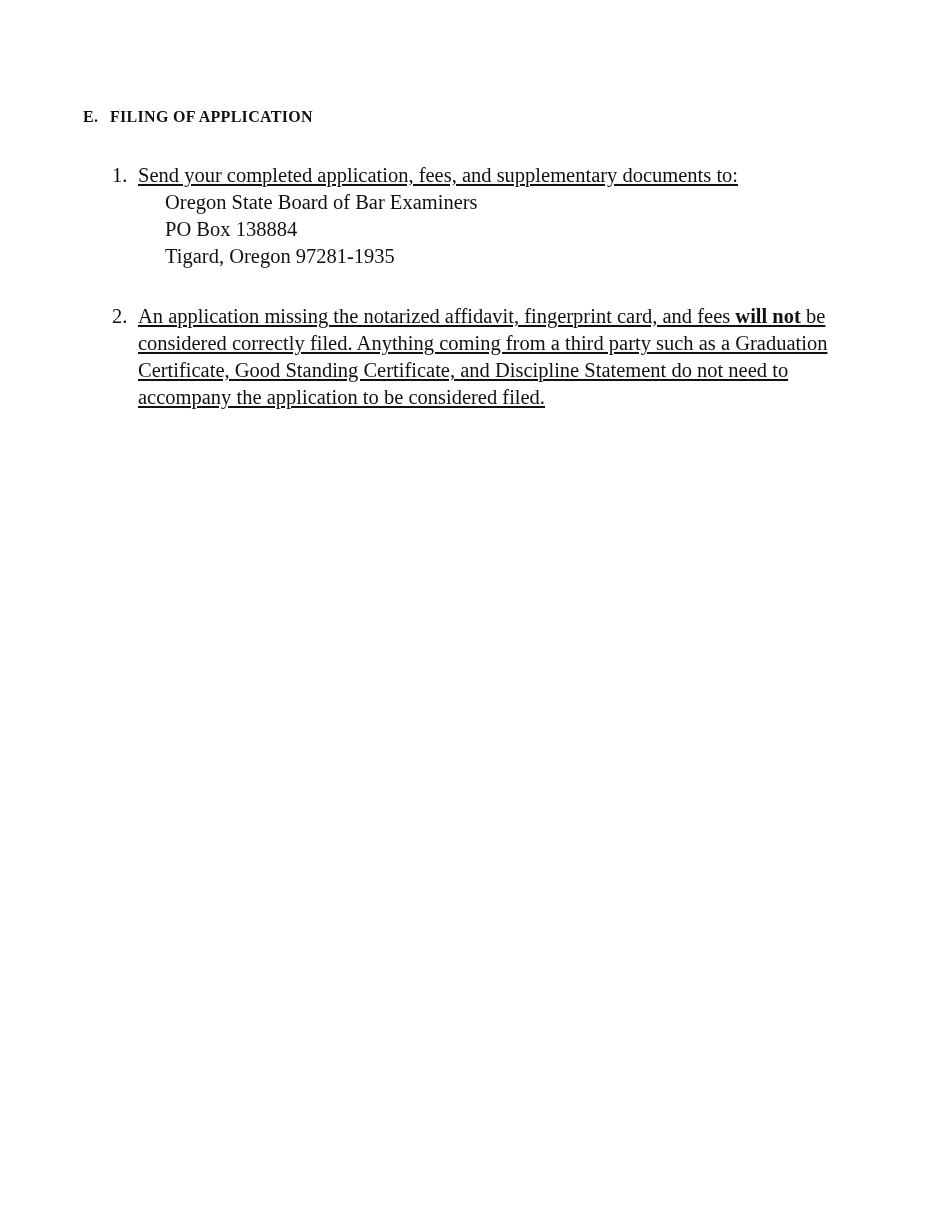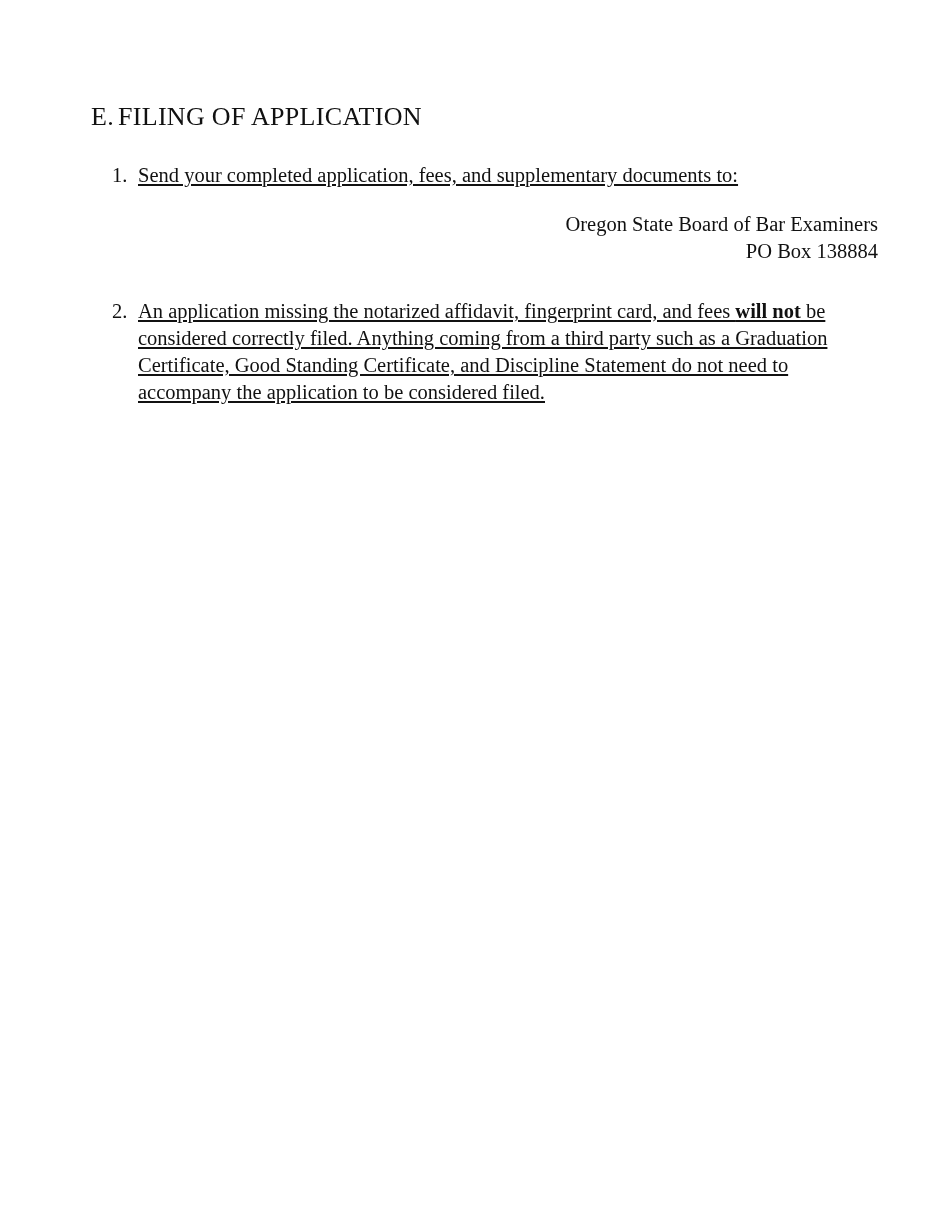--- a/index.html
+++ b/index.html
@@ -22,25 +22,25 @@
 
   .content {
     position: absolute;
     left: 83px;
     top: 104px;
     width: 795px;
   }
 
   
   .section-heading {
-    font-size: 26px;
-    font-weight: normal;
+    font-size: 16px;
+    font-weight: bold;
     letter-spacing: 0.3px;
     line-height: 26px;
-    margin: 0 0 0 8px;
+    margin: 0 0 0 0;
     white-space: nowrap;
   }
   .section-heading .heading-letter {
     display: inline-block;
     min-width: 27px;
   }
 
   
   .numbered-list {
     margin: 0;
@@ -75,23 +75,22 @@
 
   .emph-underline {
     font-weight: bold;
     text-decoration: underline;
     text-underline-offset: 2px;
     text-align: center;
   }
 
   
   .address-block {
-    margin-top: 22px;
     margin-left: 27px;       
-    text-align: right;
+    text-align: left;
     font-size: 20.5px;
     line-height: 27px;
   }
   .address-block .addr-line {
     display: block;
     white-space: nowrap;
   }
 </style>
 </head>
 <body>
@@ -105,20 +104,21 @@
 
     <ol class="numbered-list">
 
       <li class="list-item item-1">
         <span class="marker">1.</span>
         <span class="item-text">Send your completed application, fees, and supplementary documents to:</span>
 
         <div class="address-block">
           <span class="addr-line">Oregon State Board of Bar Examiners</span>
           <span class="addr-line">PO Box 138884</span>
+          <span class="addr-line">Tigard, Oregon 97281-1935</span>
         </div>
       </li>
 
       <li class="list-item item-2">
         <span class="marker">2.</span>
         <span class="item-text"><span>An application missing the notarized affidavit, fingerprint card, and fees </span><span class="emph-underline">will not</span><span> be considered correctly filed.  Anything coming from a third party such as a Graduation Certificate, Good Standing Certificate, and Discipline Statement do not need to accompany the application to be considered filed.</span></span>
       </li>
 
     </ol>
   </div>

